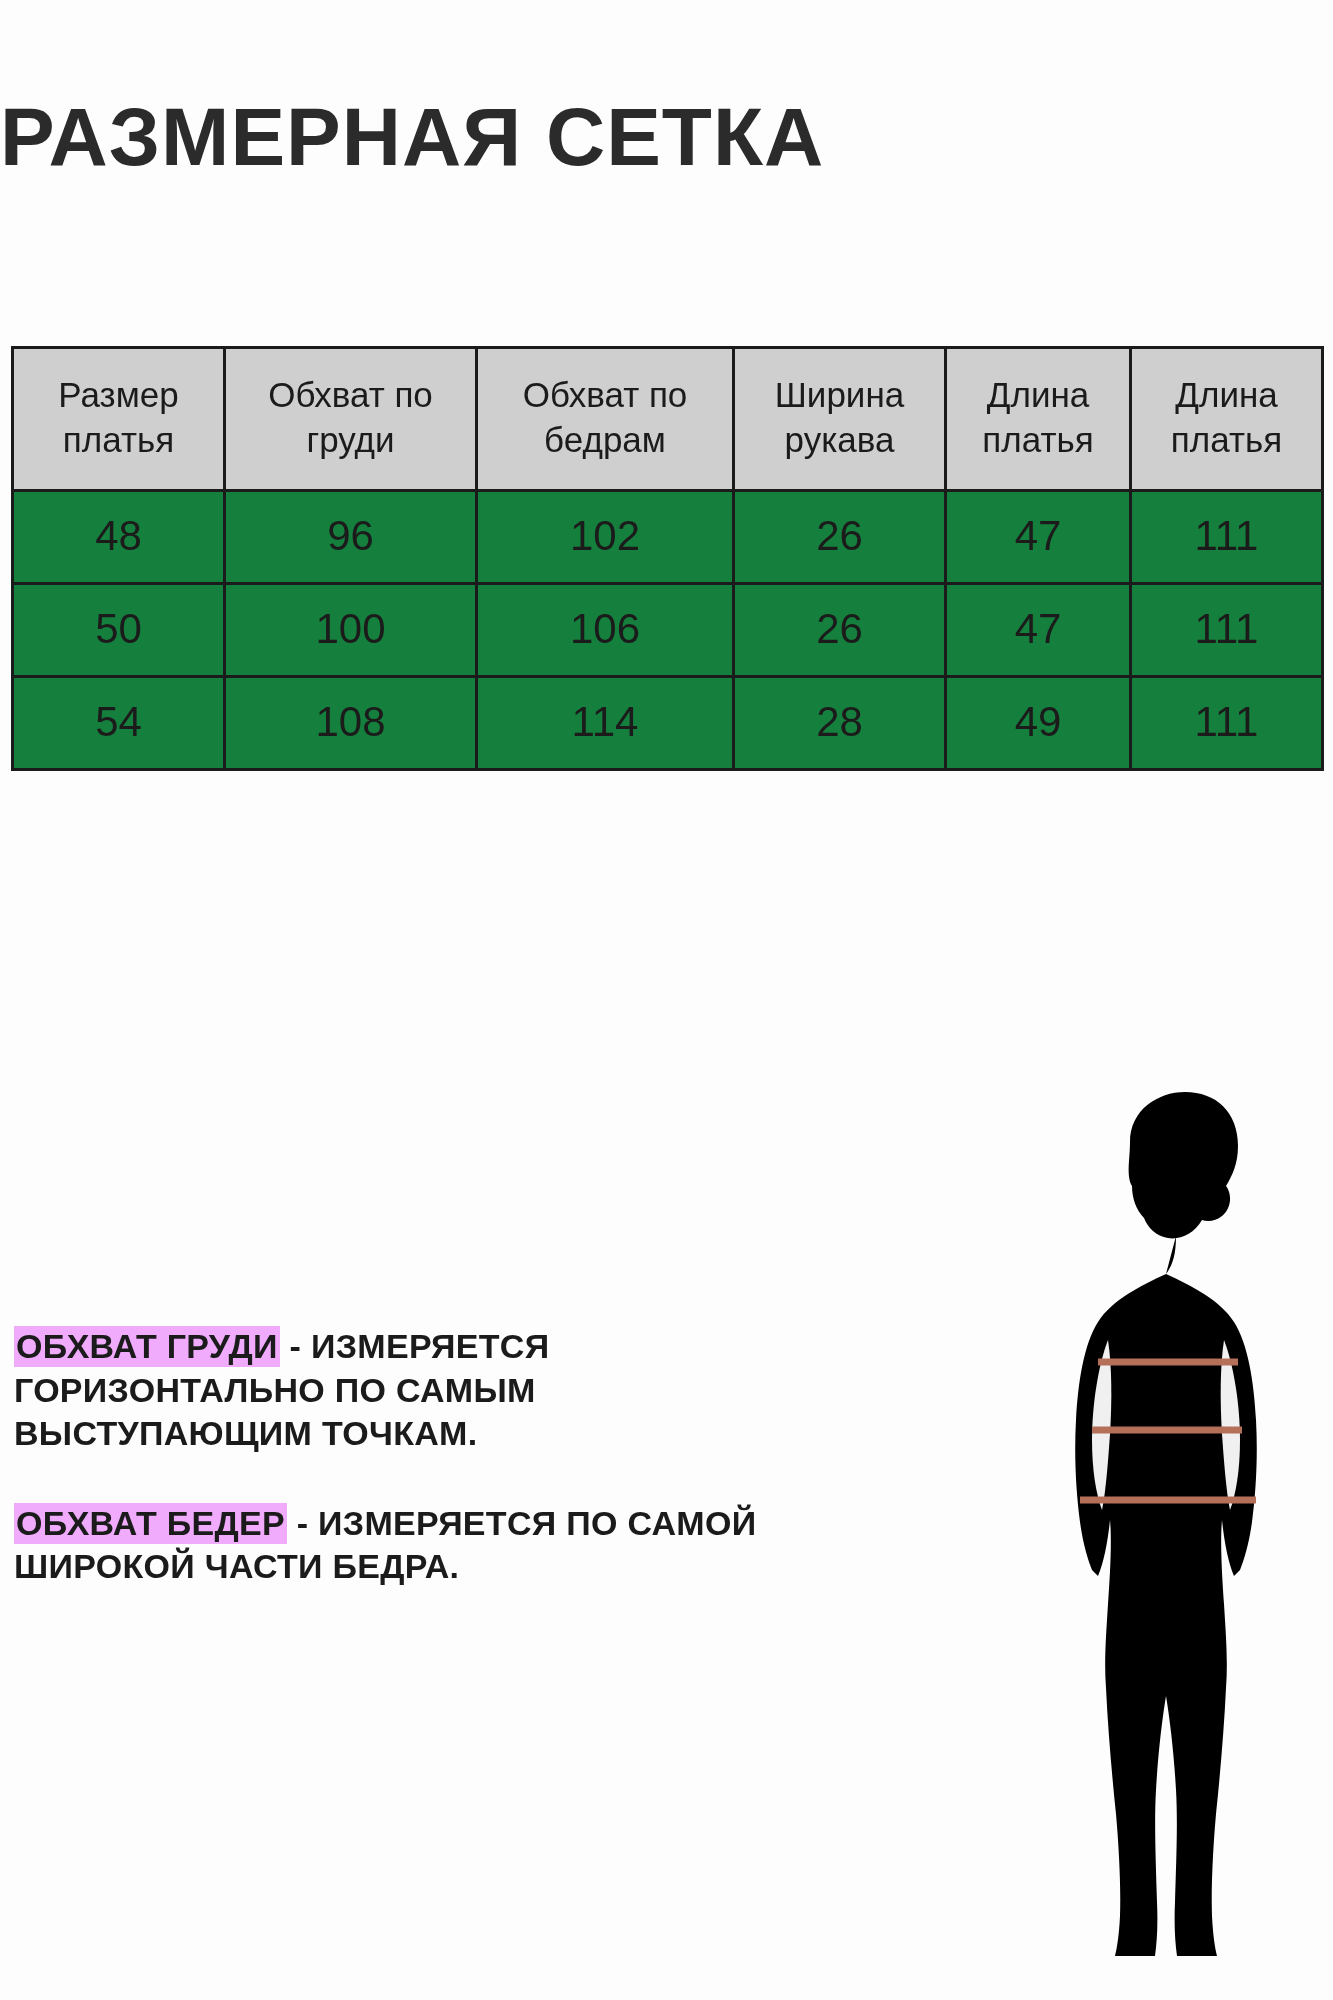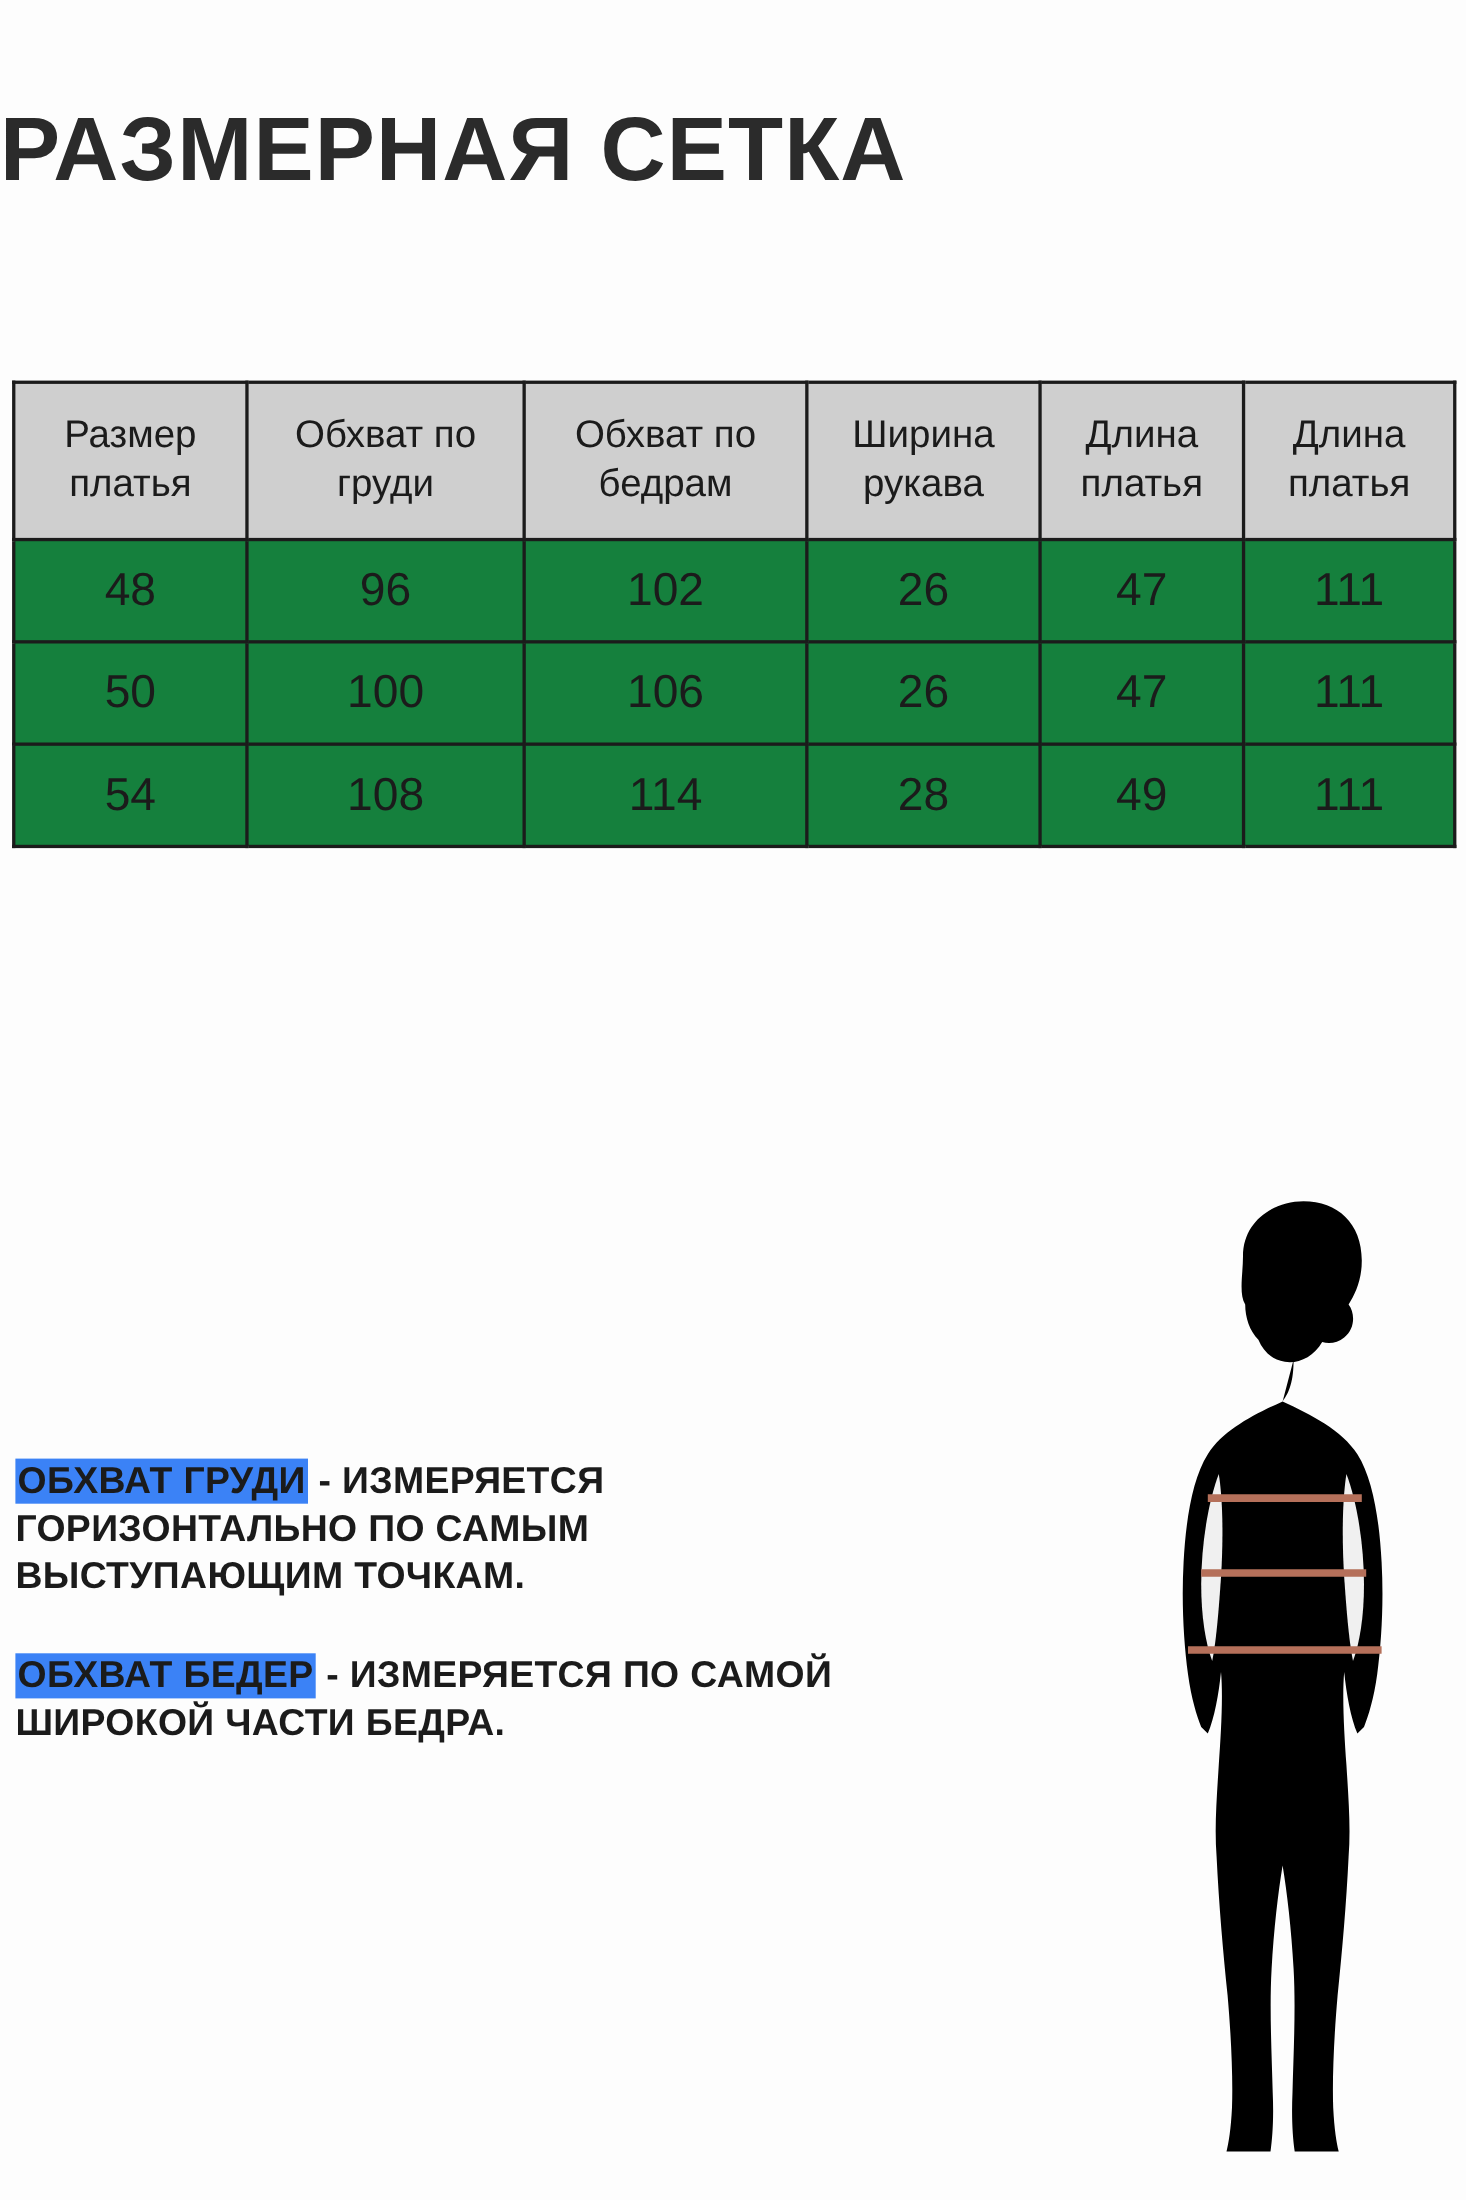--- a/index.html
+++ b/index.html
@@ -91,21 +91,21 @@
     margin-bottom: 46px;
     font-size: 34px;
     line-height: 1.28;
     font-weight: bold;
     letter-spacing: 0.3px;
     color: #1b1b1b;
     text-transform: uppercase;
   }
   .note:last-child { margin-bottom: 0; }
   .hl {
-    background: #3b82f6;
+    background: #f0abfc;
     padding: 1px 2px 2px 2px;
   }
 
   
   .figure {
     position: absolute;
     left: 980px;
     top: 1090px;
     width: 340px;
     height: 880px;

